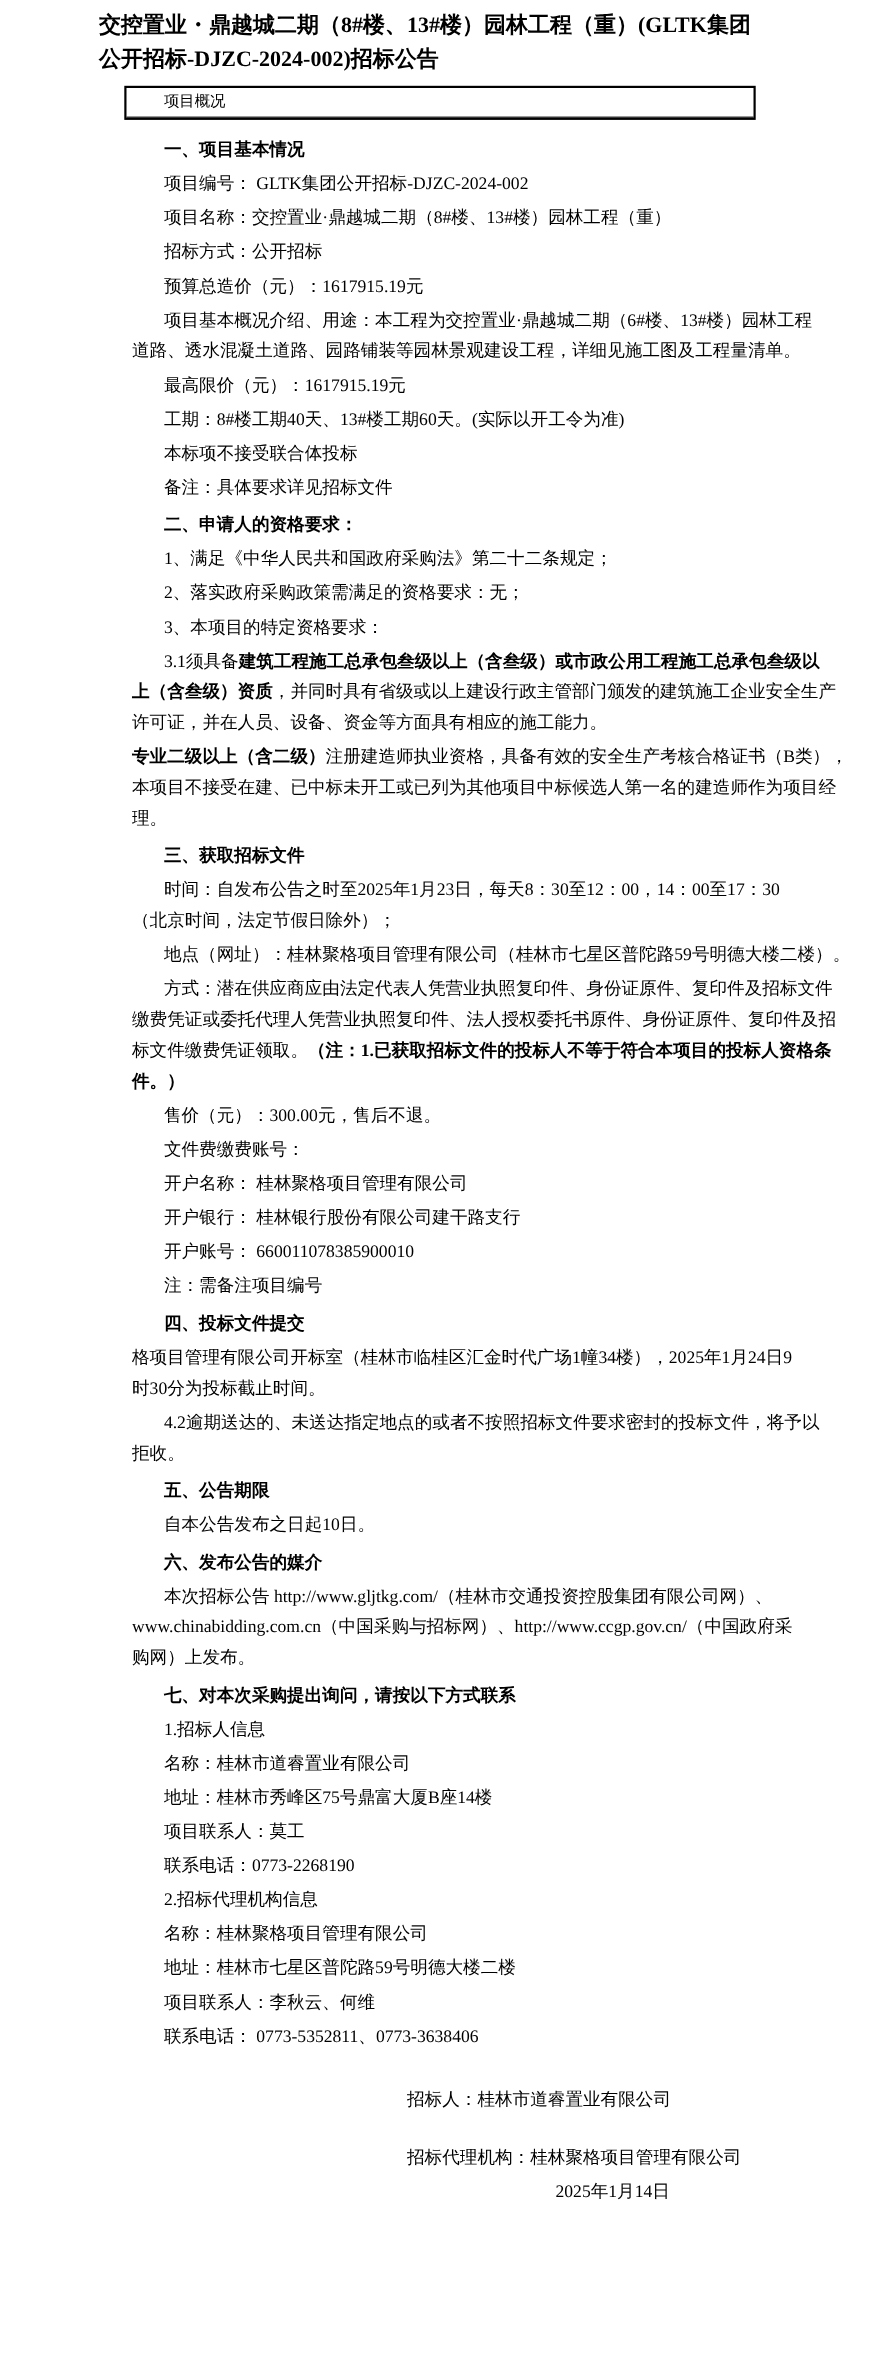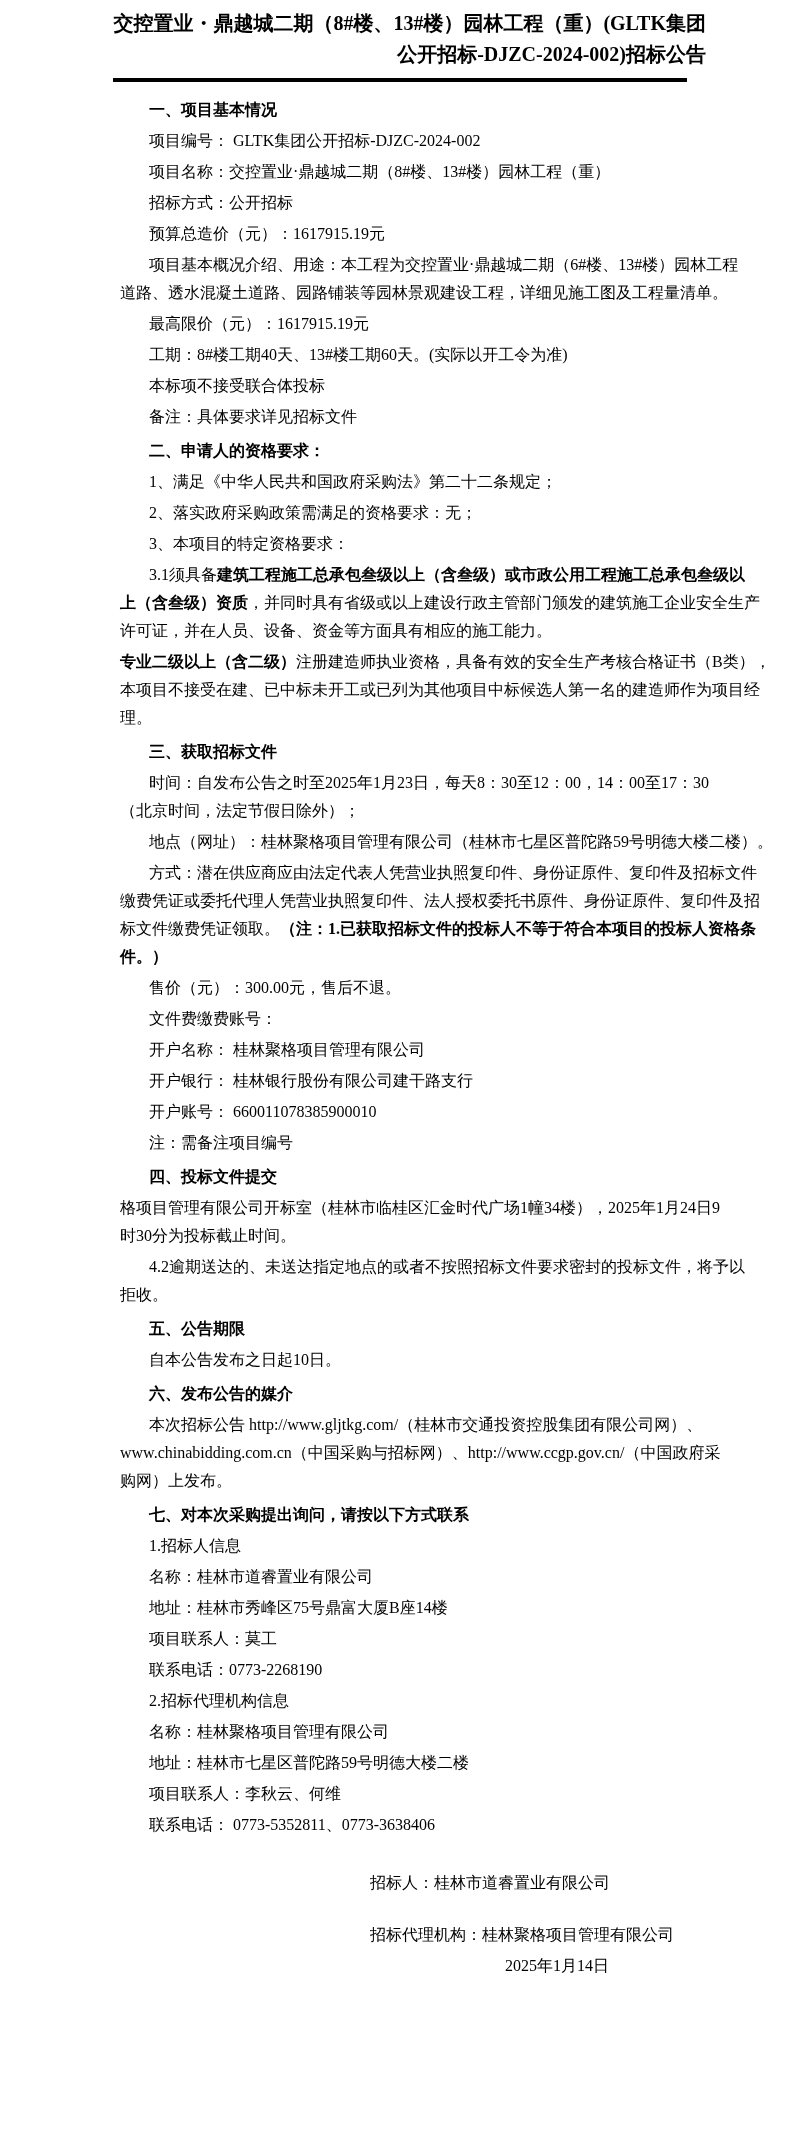--- a/index.html
+++ b/index.html
@@ -4,21 +4,21 @@
 <style>
   html,body { margin:0; padding:0; }
   body {
     width:793px; min-height:2148px; background:#ffffff; color:#000000;
     font-family:"Liberation Serif","DejaVu Serif",serif;
     overflow-x:hidden;
   }
   .doc { padding:8px 117px 0 120px; }
 
   
-  .title { font-weight:bold; font-size:20px; line-height:31px; text-align:right; margin:0 -30px; }
+  .title { font-weight:bold; font-size:20px; line-height:31px; text-align:left; margin:0 -30px; }
   .title .tline { white-space:nowrap; }
 
   
   .box { border:2px solid #000; margin:8px 0 0 -7px; width:570px; }
   .box-header { font-size:14px; line-height:20px; padding:3px 4px 3px 34px; border-bottom:1px solid #000; }
   .box-body { font-size:14px; line-height:26px; padding:3px 5px 7px 6px; }
   .box-body .bline { white-space:nowrap; }
   .box-body .bline.first { text-indent:2em; }
 
   
@@ -39,20 +39,21 @@
 <body data-name="tender-announcement-page">
 
 <div class="doc" data-name="document">
 
   <div class="title" data-name="document-title">
     <div class="tline" data-name="document-title-line-1">交控置业・鼎越城二期（8#楼、13#楼）园林工程（重）(GLTK集团</div>
     <div class="tline" data-name="document-title-line-2">公开招标-DJZC-2024-002)招标公告</div>
   </div>
 
   <div class="box" data-name="overview-box">
+    <div class="box-header" data-name="overview-box-header">项目概况</div>
   </div>
 
   <div class="content" data-name="document-body">
       <div class="block heading" data-name="section-1-heading">
         <div class="line first"><span class="bold">一、项目基本情况</span></div>
       </div>
       <div class="block para" data-name="project-number">
         <div class="line first"><span>项目编号： GLTK集团公开招标-DJZC-2024-002</span></div>
       </div>
       <div class="block para" data-name="project-name">

